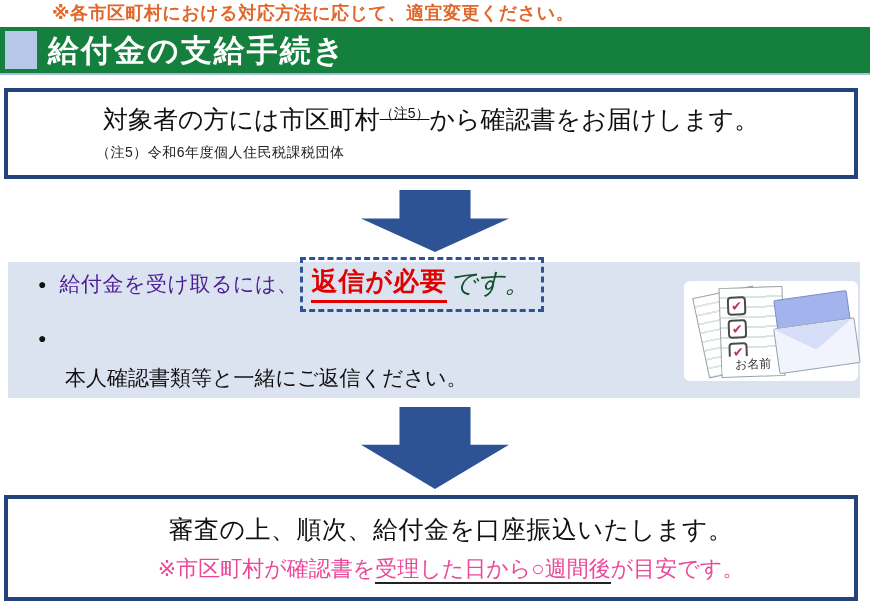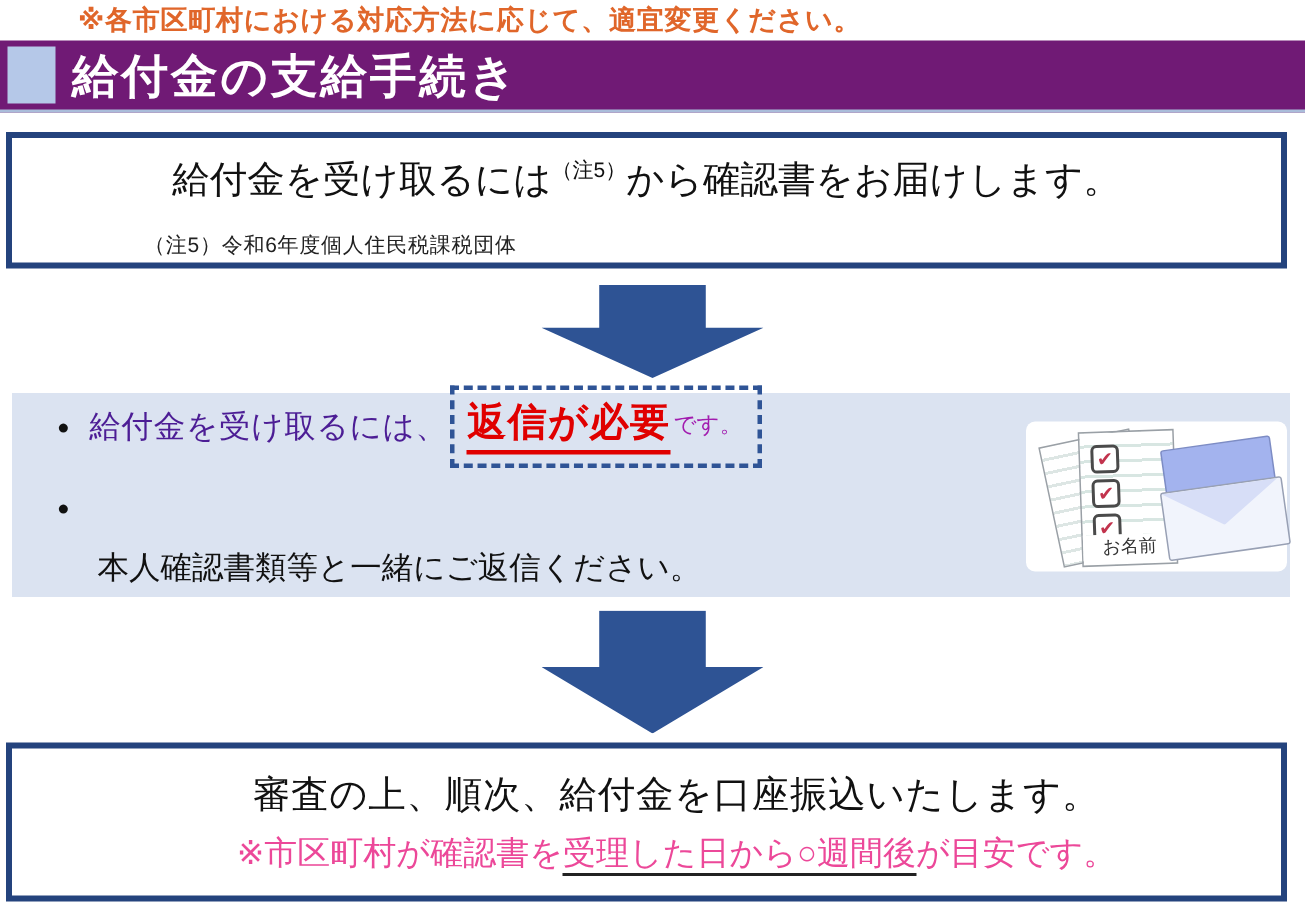--- a/index.html
+++ b/index.html
@@ -12,21 +12,21 @@
 
   
   .top-note{
     position:absolute;top:1px;left:52px;
     font-size:18px;font-weight:bold;color:#e0662a;letter-spacing:0.5px;
   }
 
   
   .title-bar{
     position:absolute;top:27px;left:0;width:870px;height:46px;
-    background:#701a75;border-bottom:2px solid #aabdda;
+    background:#15803d;border-bottom:2px solid #aabdda;
   }
   .title-square{
     position:absolute;top:4px;left:5px;width:32px;height:38px;
     background:#b5c8e8;
   }
   .page-title{
     position:absolute;top:3px;left:48px;margin:0;
     font-size:31px;font-weight:bold;color:#ffffff;letter-spacing:2px;
   }
 
@@ -34,23 +34,23 @@
   .frame{
     position:absolute;left:4px;width:854px;background:#ffffff;
     border:4px solid #24437d;box-sizing:border-box;
   }
   .frame.delivery{top:88px;height:91px;}
   .frame.payment{top:495px;height:106px;text-align:center;padding-left:40px;}
 
   .delivery-main{
     margin:11px 0 0 0;text-align:center;font-size:25px;color:#111;
   }
-  .delivery-main sup{font-size:14px;vertical-align:10px;letter-spacing:0;}
+  .delivery-main sup{font-size:14px;vertical-align:10px;letter-spacing:0;text-decoration:underline;}
   .delivery-footnote{
-    margin:19px 0 0 88px;font-size:14px;color:#222;letter-spacing:0.5px;
+    margin:8px 0 0 88px;font-size:14px;color:#222;letter-spacing:0.5px;
   }
 
   
   .arrow{
     position:absolute;left:50%;transform:translateX(-50%);
     width:148px;background:#2e5394;
     clip-path:polygon(26% 0,74% 0,74% 46%,100% 46%,50% 100%,0 46%,26% 46%);
   }
   .arrow.first{top:190px;height:62px;}
   .arrow.second{top:407px;height:82px;}
@@ -69,21 +69,21 @@
   .dashed-box{
     display:flex;align-items:center;
     border:3px dashed #2f5496;padding:4px 10px 6px 8px;margin-left:2px;
     background:transparent;
     text-align:center;
   }
   .red-em{
     font-size:26px;font-weight:bold;color:#e00000;
     border-bottom:3px solid #e00000;padding-bottom:1px;letter-spacing:1px;
   }
-  .after-red{font-size:15px;color:#a21caf;margin-left:2px;}
+  .after-red{font-size:27px;color:#14532d;margin-left:2px;font-style:italic;}
 
   
   .illus{
     position:absolute;left:676px;top:19px;width:174px;height:100px;
     background:#ffffff;border-radius:6px;
   }
   .paper{position:absolute;background:#fdfdfd;border:1px solid #9aa0a6;}
   .paper.back{
     left:16px;top:10px;width:60px;height:80px;transform:rotate(-12deg);
     background:repeating-linear-gradient(#ffffff 0 7px,#dde6e4 7px 9px);
@@ -131,21 +131,21 @@
 <div class="page">
 
   <div class="top-note">※各市区町村における対応方法に応じて、適宜変更ください。</div>
 
   <div class="title-bar">
     <div class="title-square"></div>
     <h1 class="page-title">給付金の支給手続き</h1>
   </div>
 
   <div class="frame delivery">
-    <p class="delivery-main"><span>給付金を受け取るには</span><sup>（注5）</sup><span>から確認書をお届けします。</span></p>
+    <p class="delivery-main"><span>対象者の方には市区町村</span><sup>（注5）</sup><span>から確認書をお届けします。</span></p>
     <p class="delivery-footnote">（注5）令和6年度個人住民税課税団体</p>
   </div>
 
   <div class="arrow first"></div>
 
   <div class="reply-box">
     <div class="bullet-row row1">
       <span class="bullet-glyph">●</span>
       <span class="bullet-text">給付金を受け取るには、</span>
       <span class="dashed-box">

